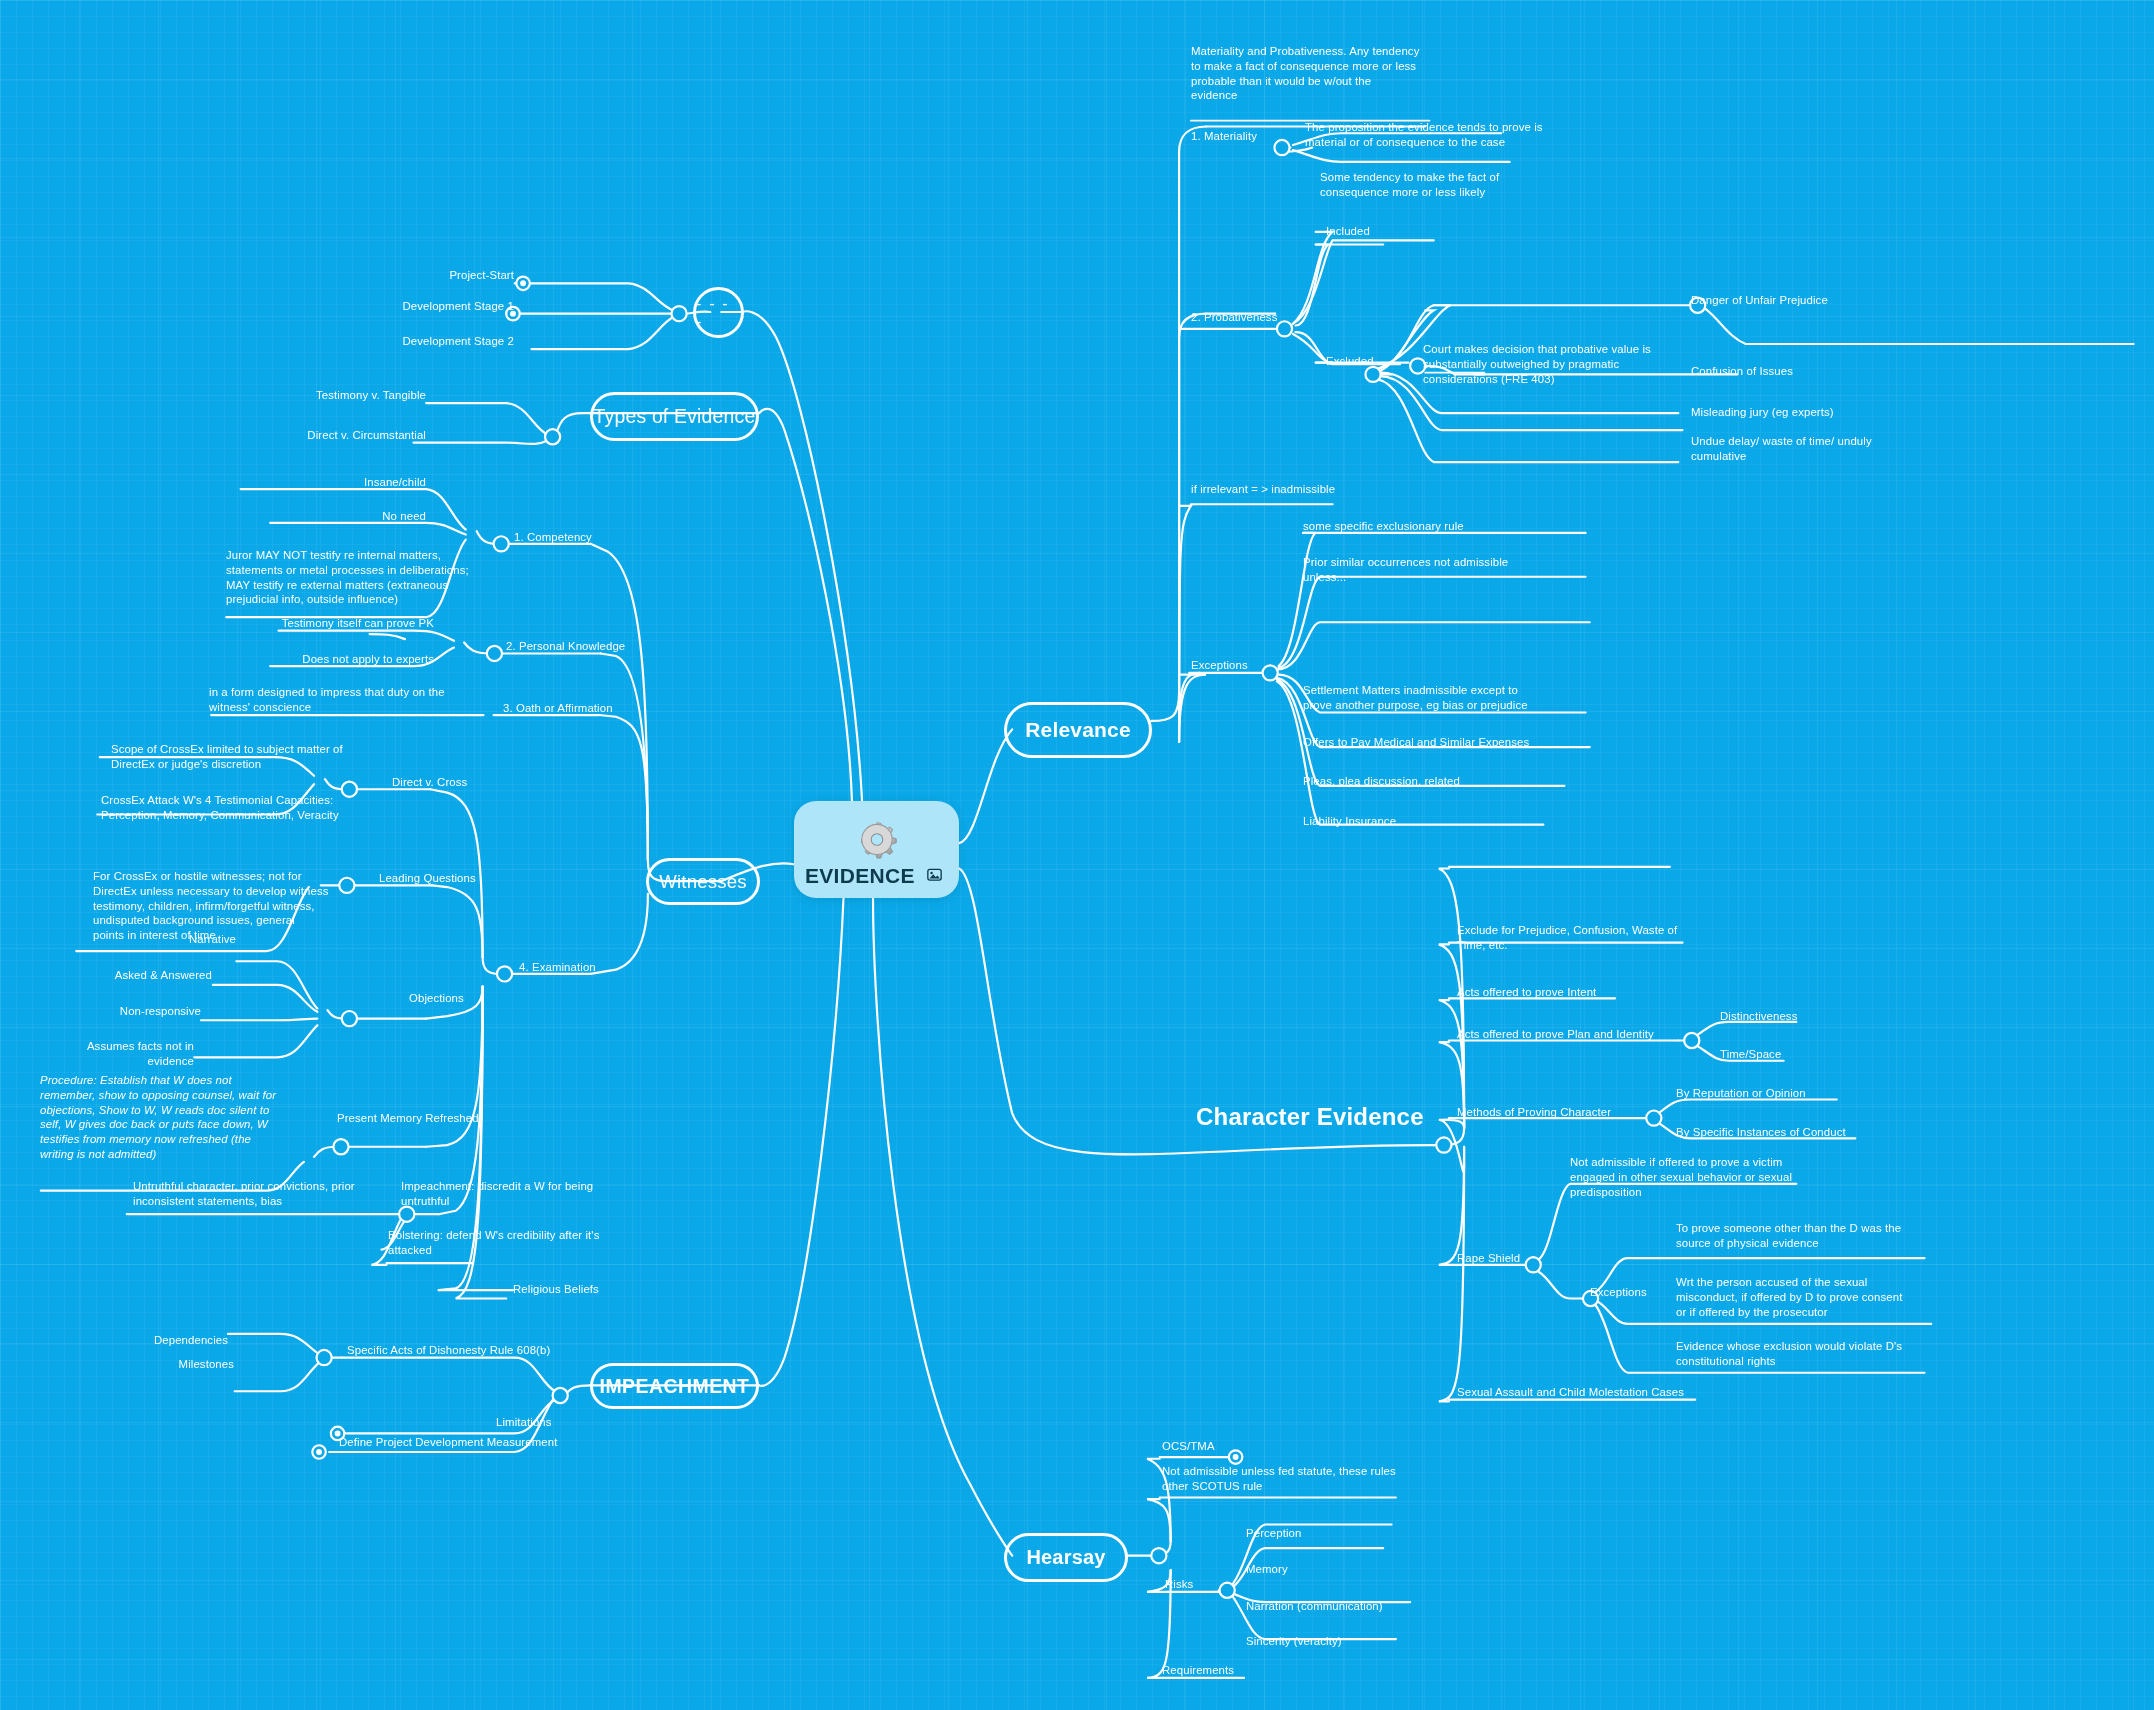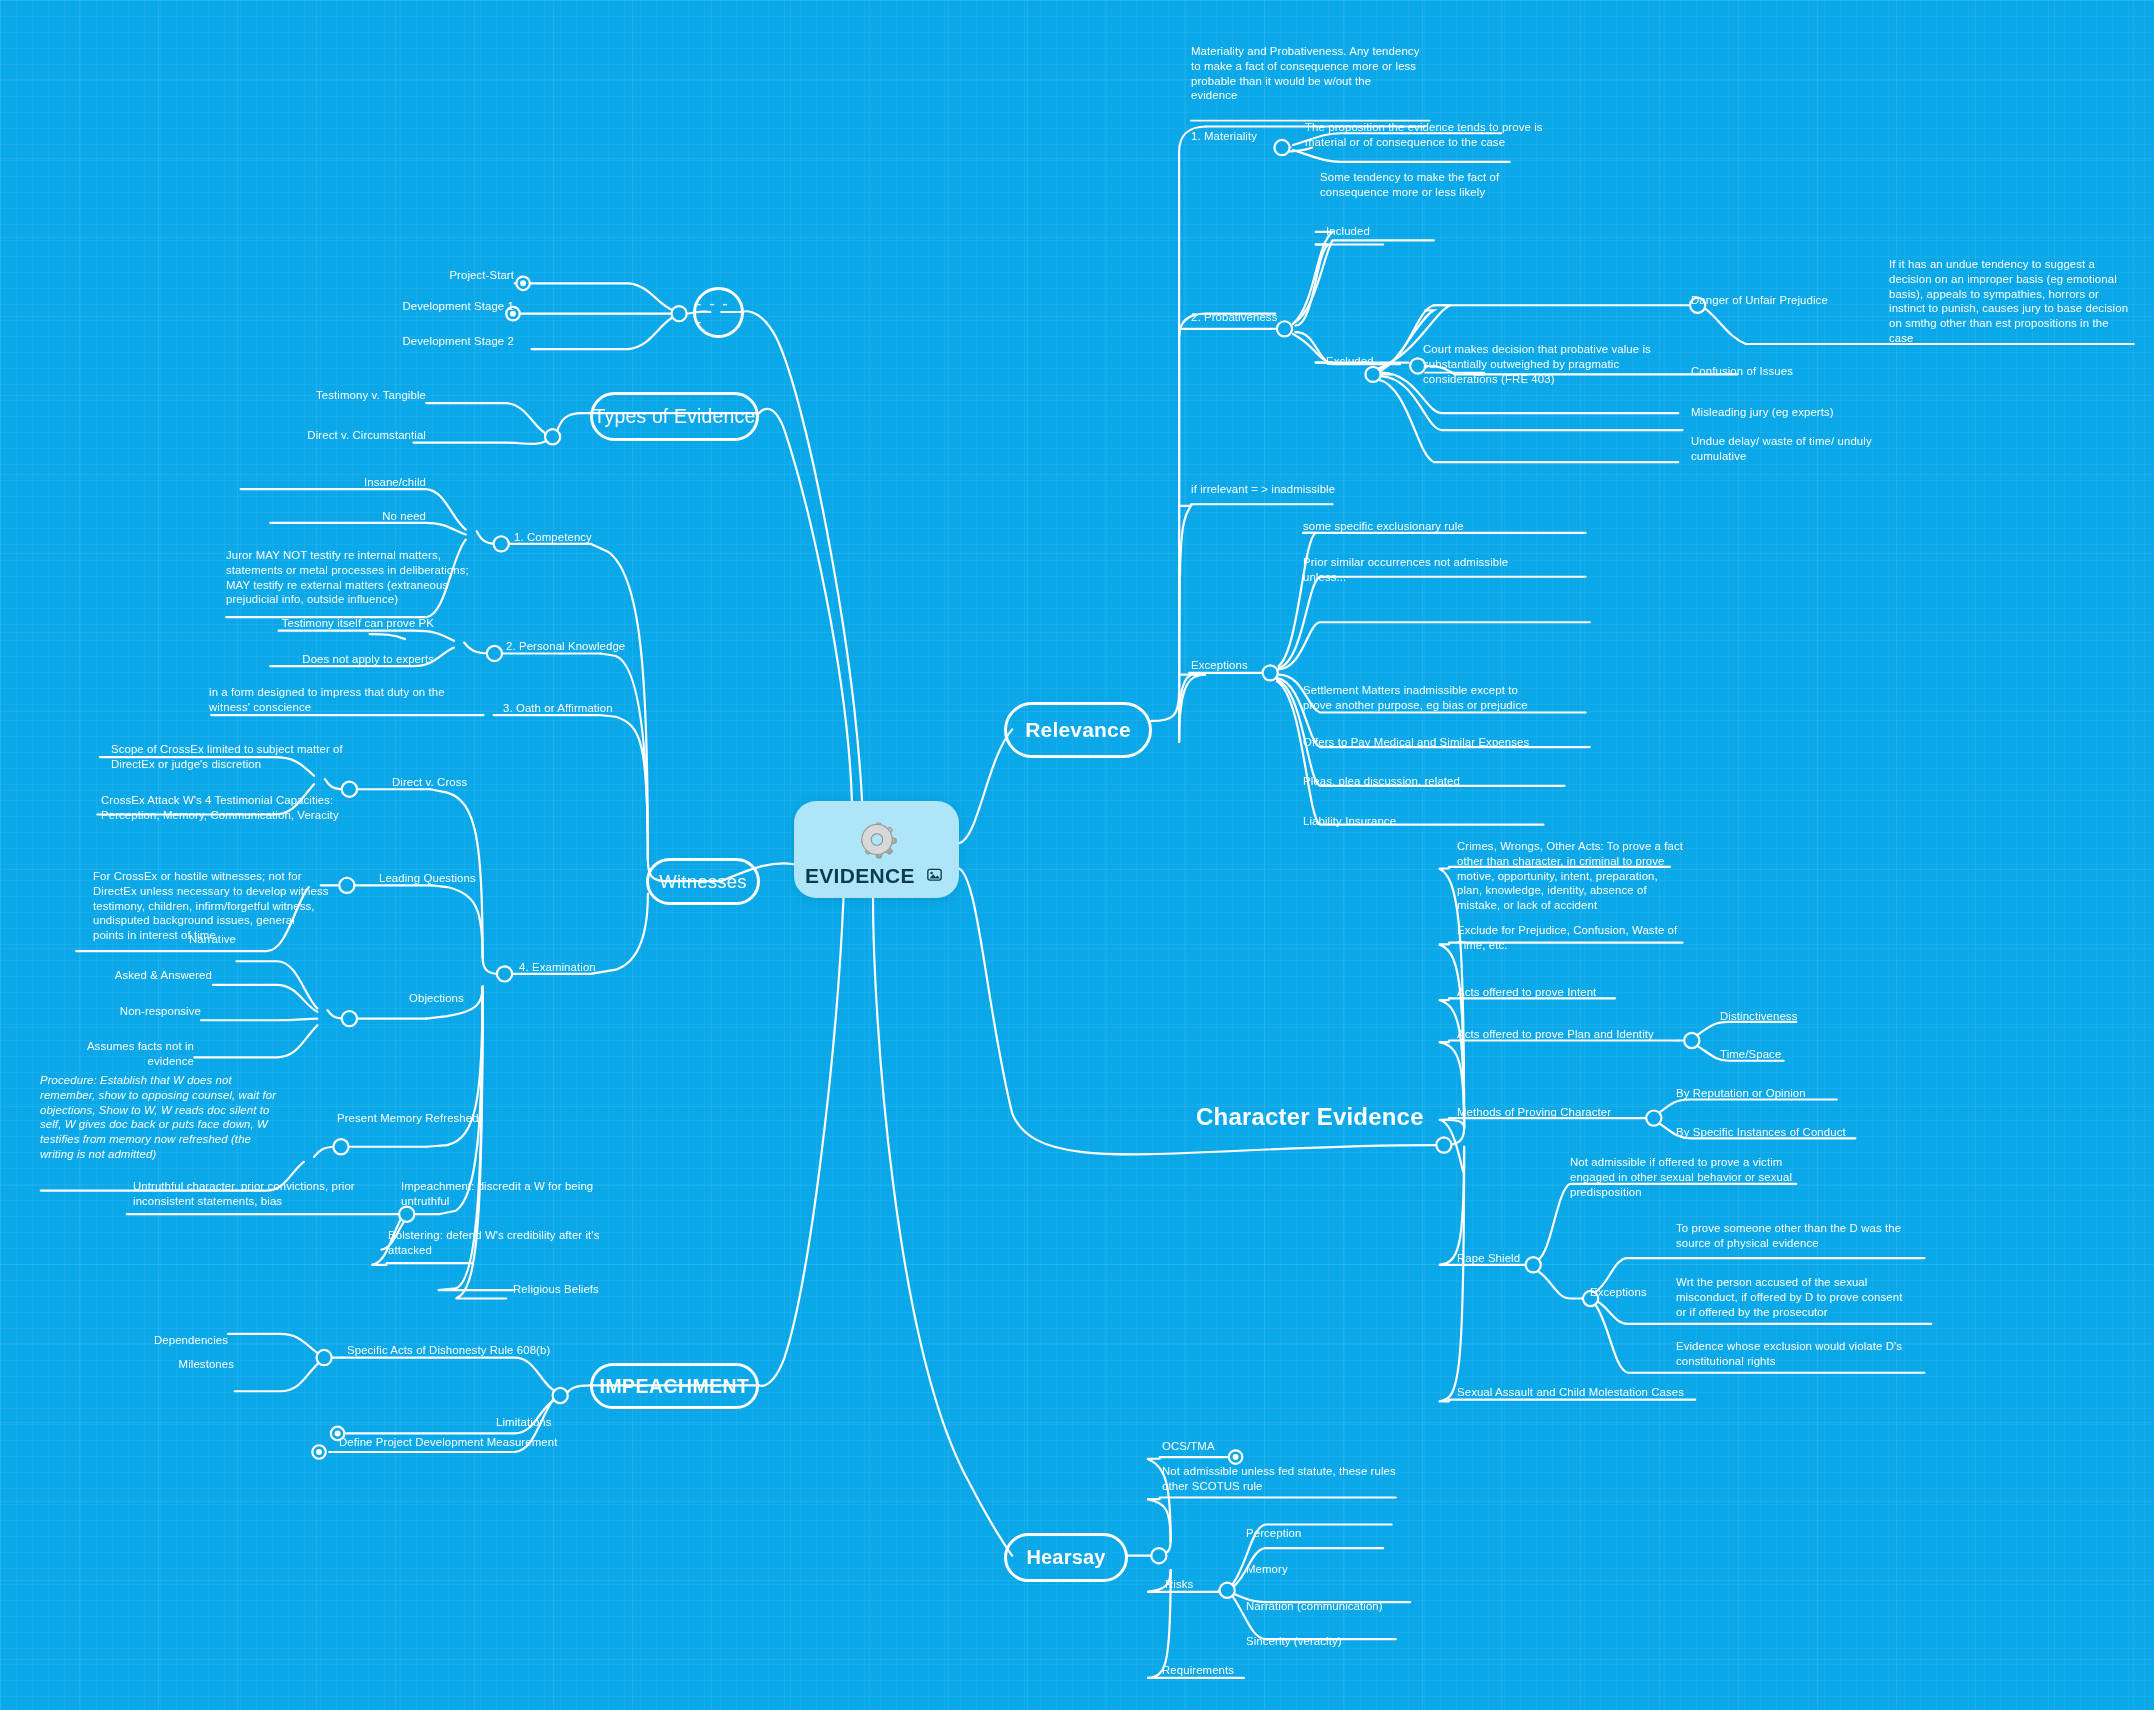--- a/index.html
+++ b/index.html
@@ -399,26 +399,20 @@
   <div class="lbl" style="left:1326px;top:224px;">Included</div>
 
   <div class="lbl" style="left:1326px;top:354px;">Excluded</div>
 
   <div class="lbl" style="left:1423px;top:342px;width:270px;">Court makes decision that probative value is
 substantially outweighed by pragmatic
 considerations (FRE 403)</div>
 
   <div class="lbl" style="left:1691px;top:293px;">Danger of Unfair Prejudice</div>
 
-  <div class="lbl" style="left:1889px;top:257px;width:245px;">If it has an undue tendency to suggest a
-decision on an improper basis (eg emotional
-basis), appeals to sympathies, horrors or
-instinct to punish, causes jury to base decision
-on smthg other than est propositions in the
-case</div>
 
   <div class="lbl" style="left:1691px;top:364px;">Confusion of Issues</div>
 
   <div class="lbl" style="left:1691px;top:405px;">Misleading jury (eg experts)</div>
 
   <div class="lbl" style="left:1691px;top:434px;width:211px;">Undue delay/ waste of time/ unduly
 cumulative</div>
 
   <div class="lbl" style="left:1191px;top:482px;">if irrelevant = &gt; inadmissible</div>
 
@@ -494,25 +488,20 @@
 attacked</div>
 
   <div class="lbl" style="left:513px;top:1282px;">Religious Beliefs</div>
 
   <div class="lbl" style="left:347px;top:1343px;">Specific Acts of Dishonesty Rule 608(b)</div>
   <div class="lbl r" style="left:152px;top:1317px;width:76px;margin-top:16px;">Dependencies</div>
   <div class="lbl r" style="left:160px;top:1357px;width:74px;">Milestones</div>
   <div class="lbl" style="left:496px;top:1415px;">Limitations</div>
   <div class="lbl" style="left:339px;top:1435px;">Define Project Development Measurement</div>
 
-  <div class="lbl" style="left:1457px;top:839px;width:253px;">Crimes, Wrongs, Other Acts: To prove a fact
-other than character, in criminal to prove
-motive, opportunity, intent, preparation,
-plan, knowledge, identity, absence of
-mistake, or lack of accident</div>
   <div class="lbl" style="left:1457px;top:923px;width:253px;">Exclude for Prejudice, Confusion, Waste of
 Time, etc.</div>
   <div class="lbl" style="left:1457px;top:985px;">Acts offered to prove Intent</div>
 
   <div class="lbl" style="left:1457px;top:1027px;">Acts offered to prove Plan and Identity</div>
   <div class="lbl" style="left:1720px;top:1009px;">Distinctiveness</div>
   <div class="lbl" style="left:1720px;top:1047px;">Time/Space</div>
 
   <div class="lbl" style="left:1457px;top:1105px;">Methods of Proving Character</div>
   <div class="lbl" style="left:1676px;top:1086px;">By Reputation or Opinion</div>

